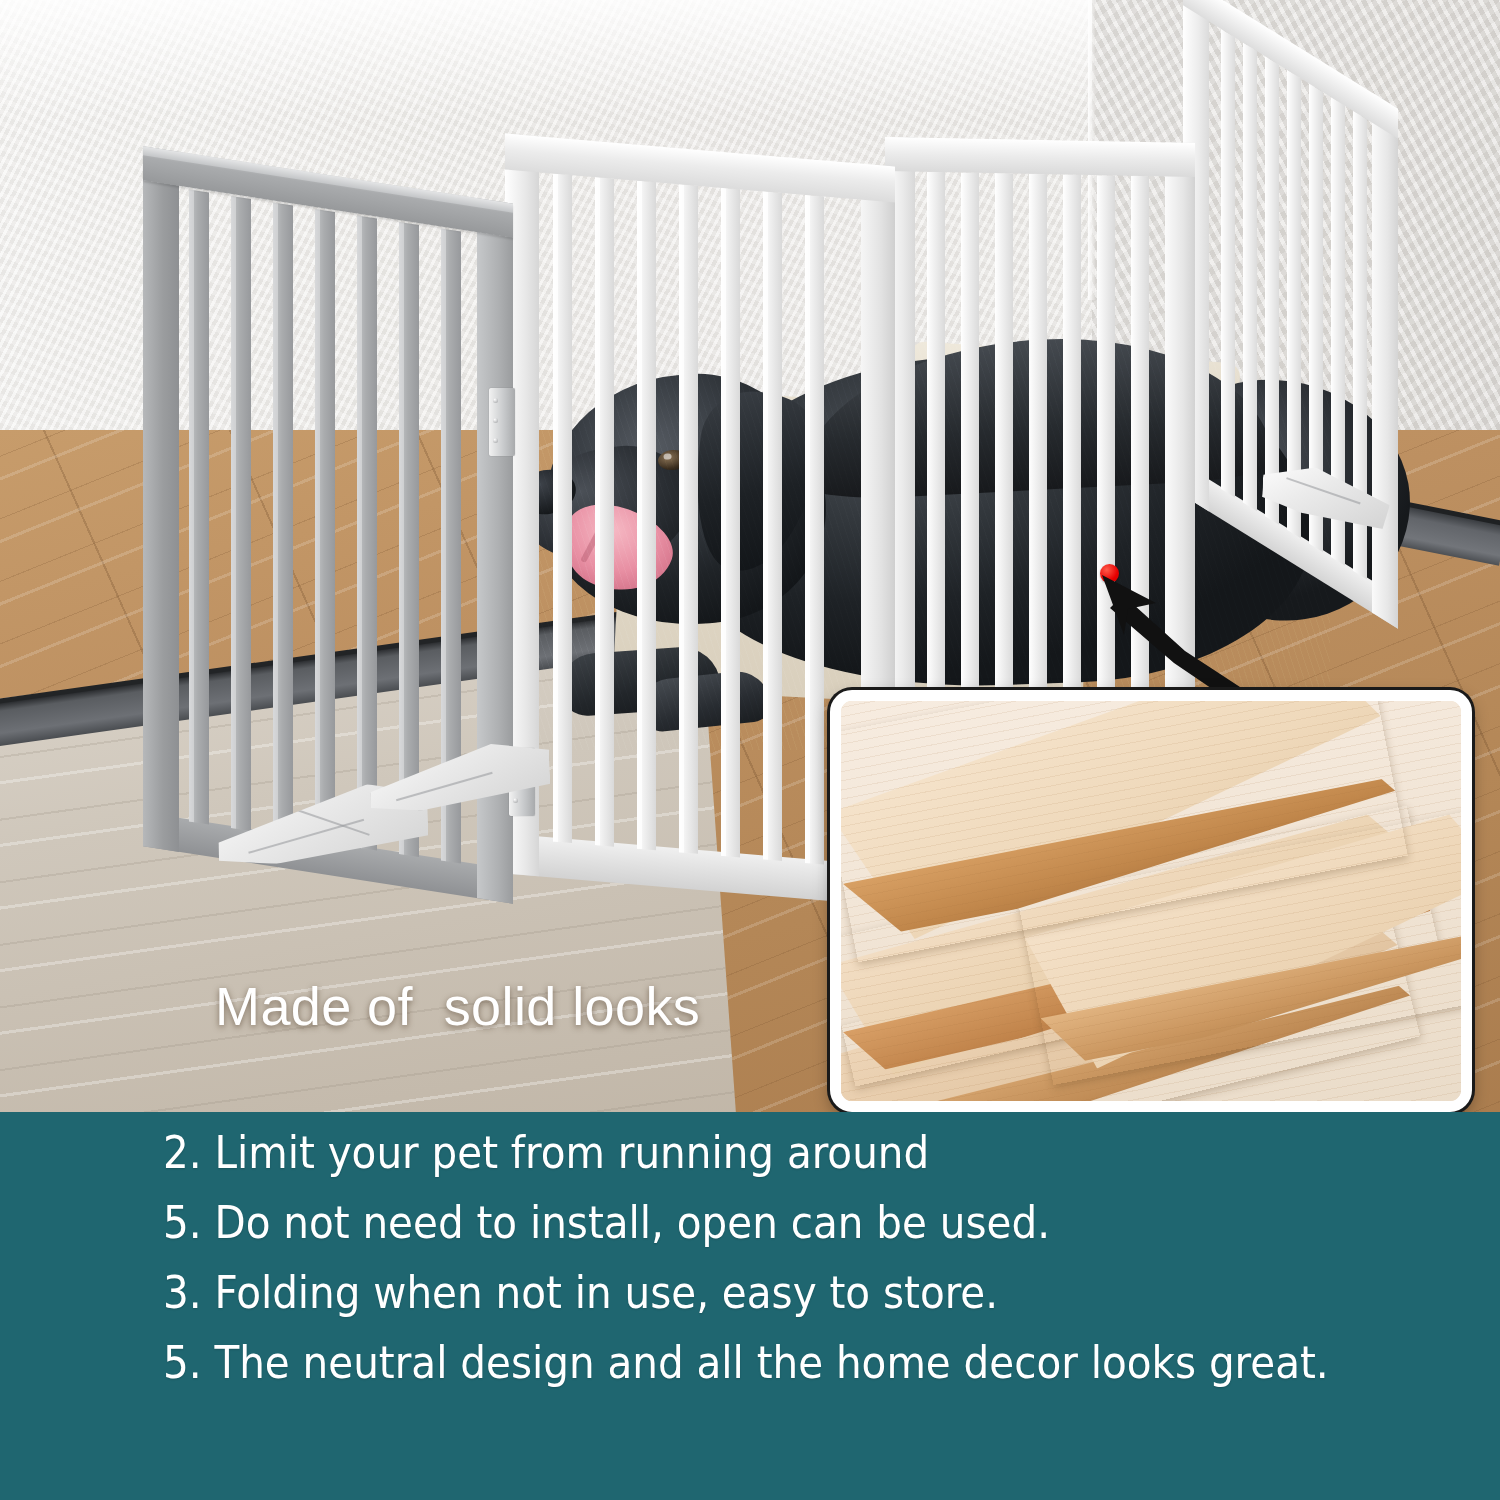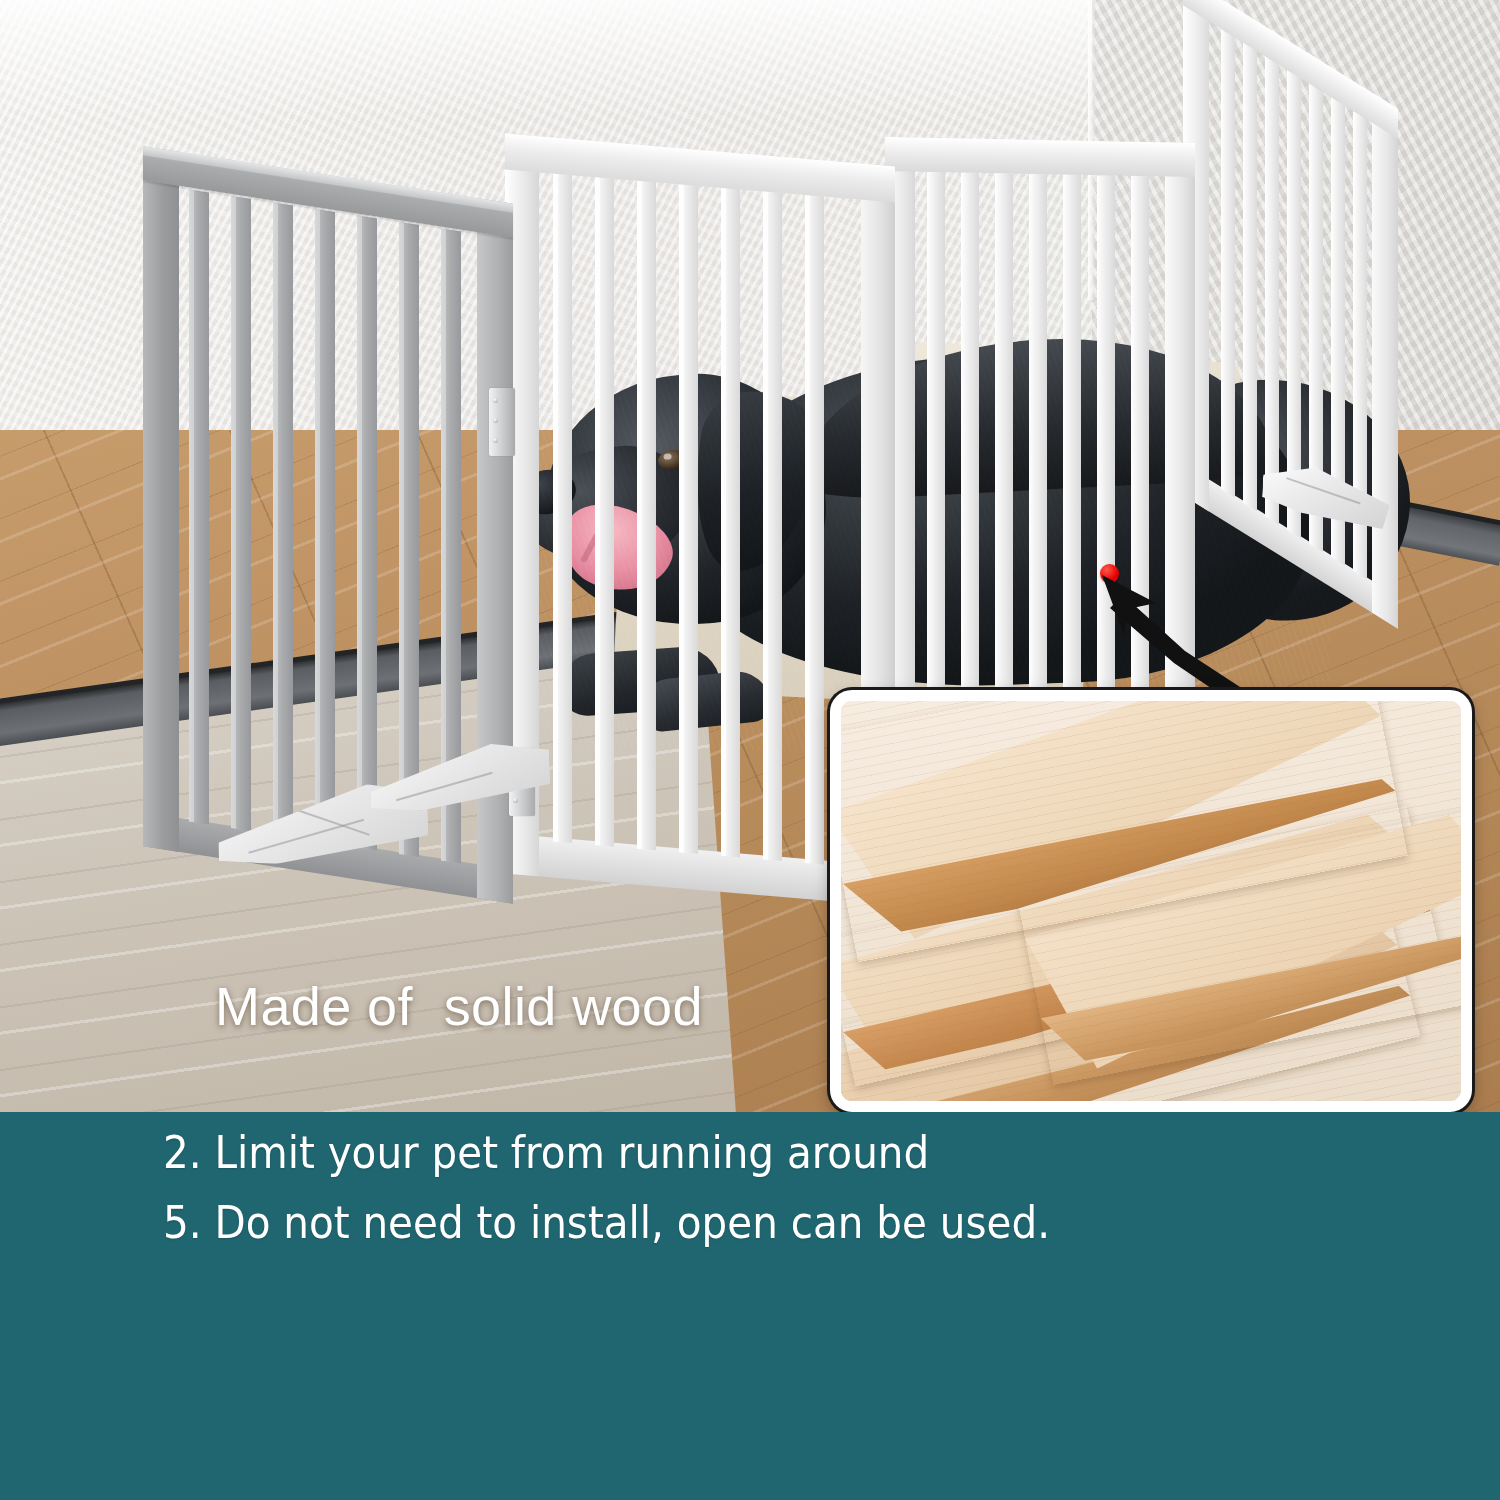--- a/index.html
+++ b/index.html
@@ -375,23 +375,25 @@
              clip-path:polygon(0 78px,500px 0,560px 88px,60px 218px);"></div>
         <div class="b-edge" style="left:0;top:150px;width:560px;height:58px;
              background:linear-gradient(175deg,#d8a064,#c1874b 55%,#a56e39);
              clip-path:polygon(0 0,500px -62px,560px 14px,58px 70px);"></div>
       </div>
 
       <div style="position:absolute;inset:0;pointer-events:none;
            background:repeating-linear-gradient(-11deg,rgba(160,110,60,.10) 0 1px,rgba(255,255,255,0) 1px 9px);"></div>
     </div>
 
-    <div id="madeof">Made of  solid wood</div>
+    <div id="madeof">Made of  solid looks</div>
   </div>
 
   <div id="teal">
     <div id="features">
       <div class="feat">2. Limit your pet from running around</div>
       <div class="feat">5. Do not need to install, open can be used.</div>
+      <div class="feat">3. Folding when not in use, easy to store.</div>
+      <div class="feat">5. The neutral design and all the home decor looks great.</div>
     </div>
   </div>
 
 </div>
 
 </body></html>

